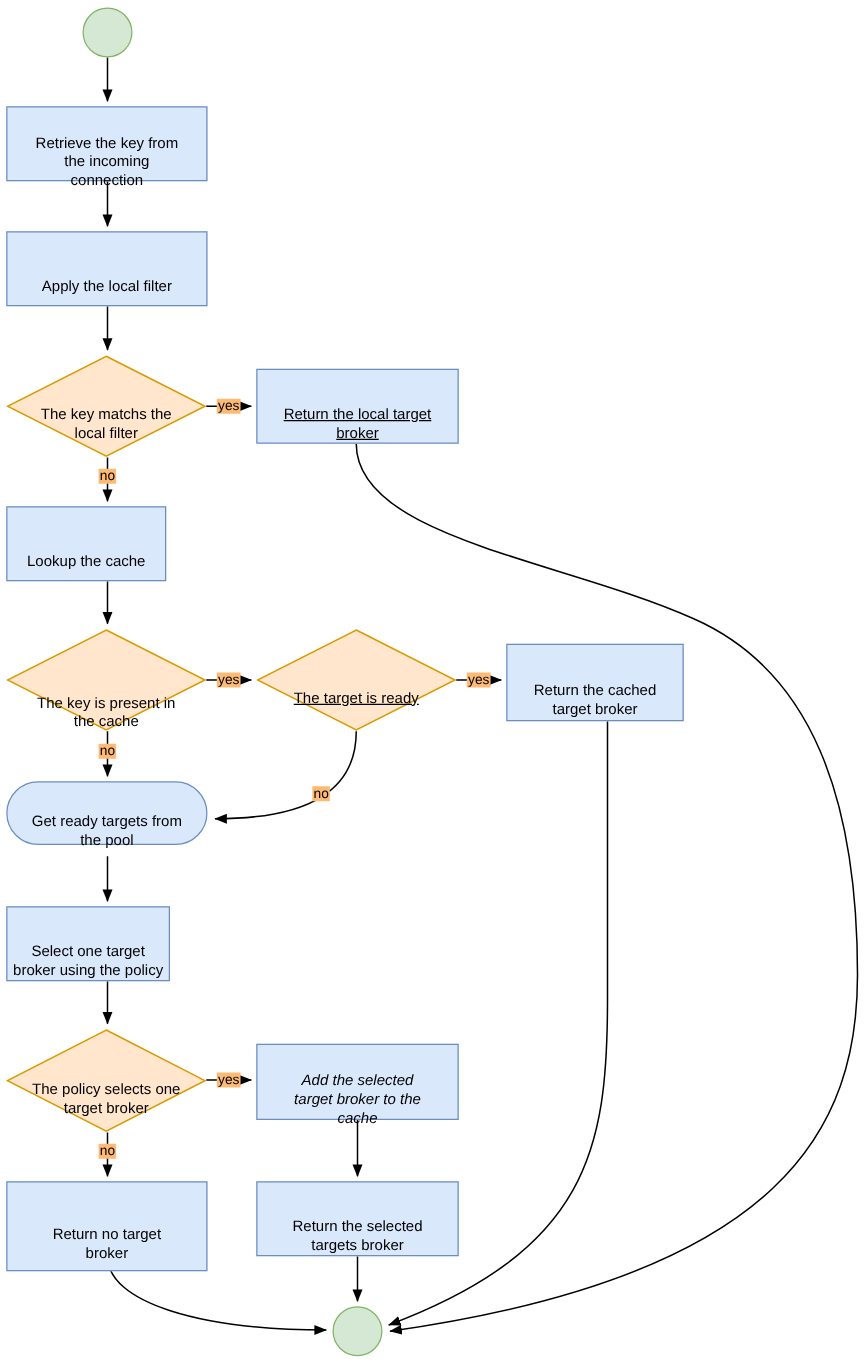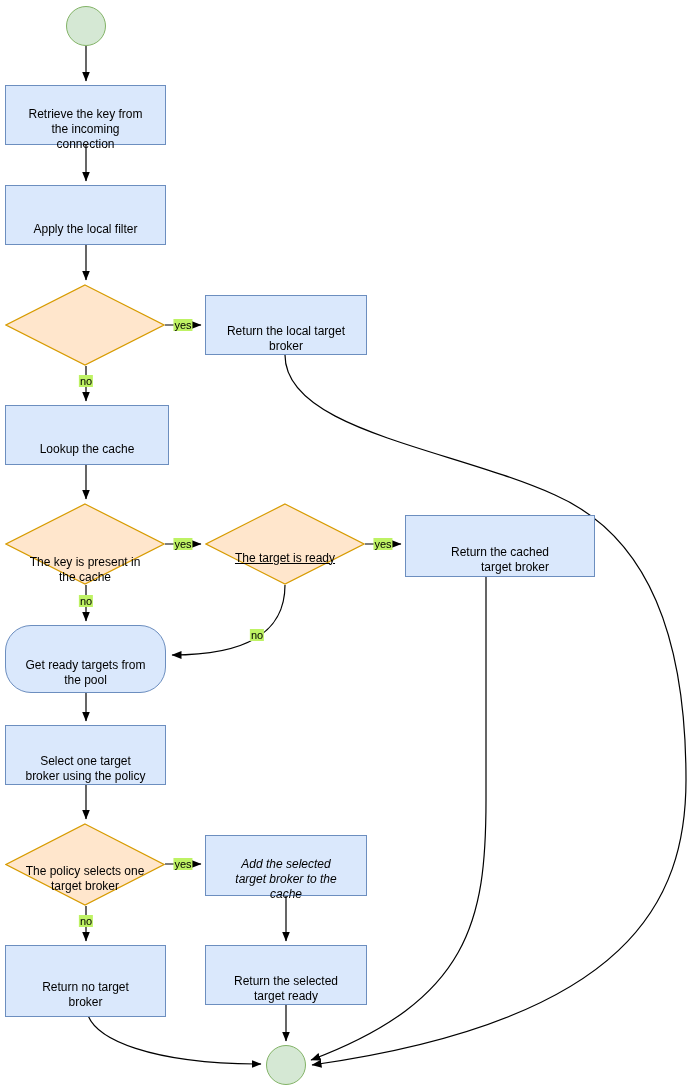--- a/index.html
+++ b/index.html
@@ -27,21 +27,21 @@
   }
   .diamond-svg{position:absolute;left:0;top:0;}
   .diamond-svg polygon{
     fill:var(--decision-fill,#ffe6cc);
     stroke:var(--decision-border,#d79b00);
     stroke-width:1.2;
   }
   .label{white-space:pre-line;padding:0 2px;position:relative;margin-top:28px;}
   .edge-label{
     position:absolute;transform:translate(-50%,-50%);
-    background:#bef264;font-size:11px;line-height:12px;padding:0 1px;color:#000;
+    background:#fdba74;font-size:11px;line-height:12px;padding:0 1px;color:#000;
   }
 </style>
 </head>
 <body>
 
 <div class="canvas">
 
   <svg class="edges" width="691" height="1091" aria-hidden="true">
     <defs>
       <marker id="arrowhead" markerWidth="11" markerHeight="9" refX="9.5" refY="4" orient="auto" markerUnits="userSpaceOnUse">
@@ -73,57 +73,59 @@
   <div class="node circle" style="left:266px;top:1045px;width:40px;height:40px;"></div>
 
   <div class="node rect" style="left:5px;top:85px;width:161px;height:60px;">
     <span class="label">Retrieve the key from
 the incoming
 connection</span>
   </div>
   <div class="node rect" style="left:5px;top:185px;width:161px;height:60px;text-align:center;">
     <span class="label">Apply the local filter</span>
   </div>
-  <div class="node rect" style="left:205px;top:295px;width:162px;height:60px;">
+  <div class="node rect" style="left:205px;top:295px;width:162px;height:60px;text-decoration:underline;">
     <span class="label">Return the local target
 broker</span>
   </div>
-  <div class="node rect" style="left:5px;top:405px;width:164px;height:60px;">
+  <div class="node rect" style="left:5px;top:405px;width:128px;height:60px;">
     <span class="label">Lookup the cache</span>
   </div>
-  <div class="node rect" style="left:405px;top:515px;width:190px;height:62px;text-align:right;">
+  <div class="node rect" style="left:405px;top:515px;width:142px;height:62px;">
     <span class="label">Return the cached
 target broker</span>
   </div>
-  <div class="node rect" style="left:5px;top:625px;width:161px;height:68px;border-radius:26px;">
+  <div class="node rect" style="left:5px;top:625px;width:161px;height:51px;border-radius:26px;">
     <span class="label">Get ready targets from
 the pool</span>
   </div>
-  <div class="node rect" style="left:5px;top:725px;width:161px;height:60px;">
+  <div class="node rect" style="left:5px;top:725px;width:131px;height:60px;">
     <span class="label">Select one target
 broker using the policy</span>
   </div>
   <div class="node rect" style="left:205px;top:835px;width:162px;height:61px;font-style:italic;">
     <span class="label">Add the selected
 target broker to the
 cache</span>
   </div>
   <div class="node rect" style="left:5px;top:945px;width:161px;height:72px;">
     <span class="label">Return no target
 broker</span>
   </div>
   <div class="node rect" style="left:205px;top:945px;width:162px;height:60px;">
     <span class="label">Return the selected
-target ready</span>
+targets broker</span>
   </div>
 
   <div class="node diamond" style="left:5px;top:284px;width:160px;height:82px;">
     <svg class="diamond-svg" width="160" height="82" viewBox="0 0 160 82">
         <polygon points="80,1 159,41 80,81 1,41"></polygon>
       </svg>
+    <span class="label">The key matchs the
+local filter</span>
   </div>
   <div class="node diamond" style="left:5px;top:503px;width:160px;height:82px;align-items:flex-end;">
     <svg class="diamond-svg" width="160" height="82" viewBox="0 0 160 82">
         <polygon points="80,1 159,41 80,81 1,41"></polygon>
       </svg>
     <span class="label">The key is present in
 the cache</span>
   </div>
   <div class="node diamond" style="left:205px;top:503px;width:160px;height:82px;text-decoration:underline;">
     <svg class="diamond-svg" width="160" height="82" viewBox="0 0 160 82">

